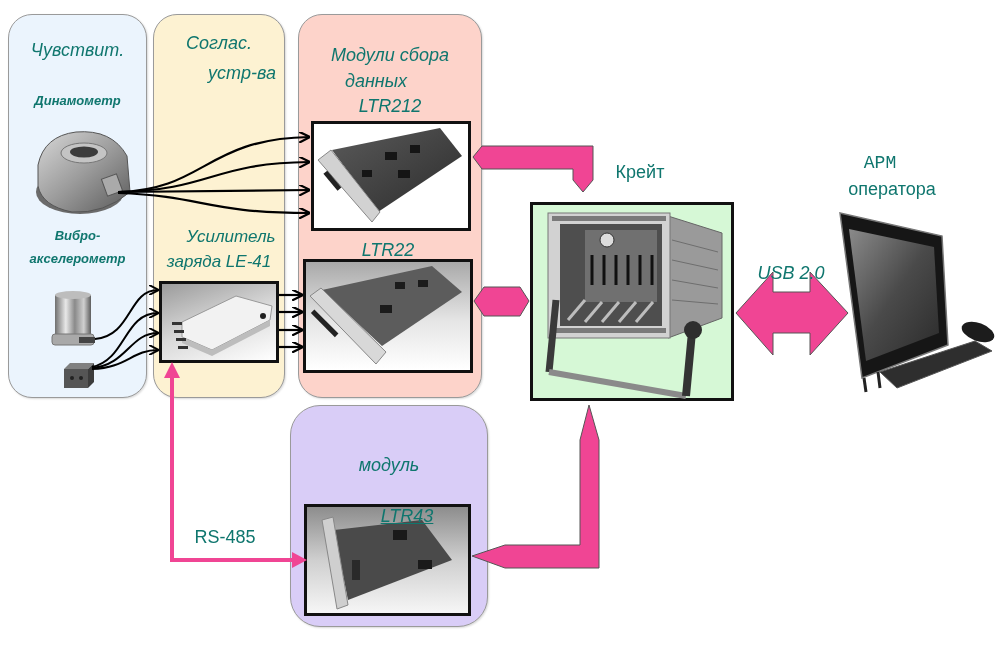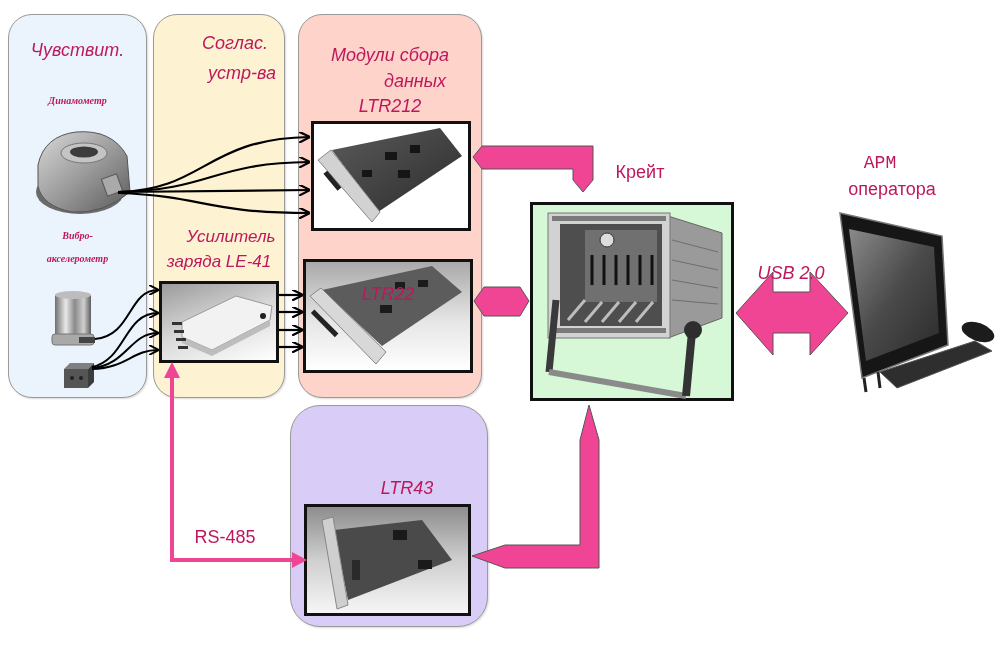--- a/index.html
+++ b/index.html
@@ -1,37 +1,37 @@
 <!DOCTYPE html>
 <html style="--sensors-bg: #ebf4fd; --cond-bg: #fdf2d2; --daq-bg: #fdd3ca; --ctrl-bg: #d9cdf7; --crate-bg: #d6f8d6; --arrow: #f04594;"><head>
 <meta charset="utf-8">
 <style>
   :root{
     --sensors-bg:#ebf4fd; --cond-bg:#fdf2d2; --daq-bg:#fdd3ca;
     --ctrl-bg:#d9cdf7; --crate-bg:#d6f8d6; --arrow:#f04594;
   }
   html,body{margin:0;padding:0;background:#ffffff;}
   #canvas{position:relative;width:1000px;height:646px;overflow:hidden;background:#fff;
-    font-family:"Liberation Sans",sans-serif;color:#be185d;border-radius:16px;}
+    font-family:"Liberation Sans",sans-serif;color:#0f766e;border-radius:16px;}
   .panel{position:absolute;border:1px solid #9a9a9a;border-radius:24px;box-sizing:border-box;
     box-shadow:1px 1px 2px rgba(0,0,0,0.15);}
   #p-sensors{left:8px;top:14px;width:139px;height:384px;background:var(--sensors-bg);}
   #p-cond{left:153px;top:14px;width:132px;height:384px;background:var(--cond-bg);}
   #p-daq{left:298px;top:14px;width:184px;height:384px;background:var(--daq-bg);}
   #p-ctrl{left:290px;top:405px;width:198px;height:222px;background:var(--ctrl-bg);border-radius:30px;}
   .photo{position:absolute;border:3px solid #111;box-sizing:border-box;}
   #box-ltr212{left:311px;top:121px;width:160px;height:110px;background:#fff;}
   #box-ltr22{left:303px;top:259px;width:170px;height:114px;background:linear-gradient(180deg,#a9a9a9 0%,#e6e6e6 55%,#ffffff 100%);}
   #box-le41{left:159px;top:281px;width:120px;height:82px;background:linear-gradient(160deg,#9b9b9b 0%,#d9d9d9 50%,#ffffff 100%);}
   #box-ltr43{left:304px;top:504px;width:167px;height:112px;background:linear-gradient(180deg,#8d8d8d 0%,#cfcfcf 50%,#f6f6f6 100%);}
   #box-crate{left:530px;top:202px;width:204px;height:199px;background:var(--crate-bg);}
   svg#art{position:absolute;left:0;top:0;width:1000px;height:646px;}
   .t{position:absolute;text-align:center;white-space:nowrap;line-height:20px;height:20px;}
   .ti{font-style:italic;font-size:18px;}
-  .tb{font-style:italic;font-weight:bold;font-size:10px;font-family:Liberation Serif, serif;}
+  .tb{font-style:italic;font-weight:bold;font-size:13px;}
   .tr{font-size:18px;}
 </style>
 </head>
 <body>
 
 <div id="canvas">
 
   <div class="panel" id="p-sensors"></div>
   <div class="panel" id="p-cond"></div>
   <div class="panel" id="p-daq"></div>
@@ -204,31 +204,32 @@
     <polyline points="296,560 172,560 172,374" fill="none" stroke="#f04594" stroke-width="4"></polyline>
     <polygon points="164,378 172,362 180,378" fill="#f04594"></polygon>
     <polygon points="292,552 307,560 292,568" fill="#f04594"></polygon>
   </svg>
 
   <div class="t ti" style="left:8px;width:139px;top:40px;">Чувствит.</div>
   <div class="t tb" style="left:8px;width:139px;top:91px;">Динамометр</div>
   <div class="t tb" style="left:8px;width:139px;top:226px;">Вибро-</div>
   <div class="t tb" style="left:8px;width:139px;top:249px;">акселерометр</div>
 
-  <div class="t ti" style="left:153px;width:132px;top:33px;padding-left:16px;">Соглас.</div>
+  <div class="t ti" style="left:153px;width:132px;top:33px;">Соглас.</div>
   <div class="t ti" style="left:162px;width:160px;top:63px;">устр-ва</div>
   <div class="t ti" style="left:153px;width:156px;top:227px;font-size:17px;">Усилитель</div>
   <div class="t ti" style="left:153px;width:132px;top:252px;font-size:17px;">заряда LE-41</div>
 
   <div class="t ti" style="left:298px;width:184px;top:45px;">Модули сбора</div>
-  <div class="t ti" style="left:298px;width:156px;top:71px;margin-left:39px;">данных</div>
+  <div class="t ti" style="left:298px;width:156px;top:71px;">данных</div>
   <div class="t ti" style="left:298px;width:184px;top:96px;">LTR212</div>
-  <div class="t ti" style="left:298px;width:180px;top:240px;margin-top:44px;">LTR22</div>
-
-  <div class="t ti" style="left:290px;width:234px;top:478px;">LTR43</div>
+  <div class="t ti" style="left:298px;width:180px;top:240px;">LTR22</div>
+
+  <div class="t ti" style="left:290px;width:198px;top:455px;">модуль</div>
+  <div class="t ti" style="left:290px;width:234px;top:506px;text-decoration:underline;">LTR43</div>
 
   <div class="t tr" style="left:590px;width:100px;top:162px;">Крейт</div>
   <div class="t tr" style="left:820px;width:120px;top:153px;font-family:Liberation Mono, monospace;">АРМ</div>
   <div class="t tr" style="left:832px;width:120px;top:179px;">оператора</div>
 
   <div class="t ti" style="left:740px;width:102px;top:223px;margin-top:40px;">USB 2.0</div>
   <div class="t tr" style="left:184px;width:82px;top:527px;">RS-485</div>
 </div>
 
 </body></html>

